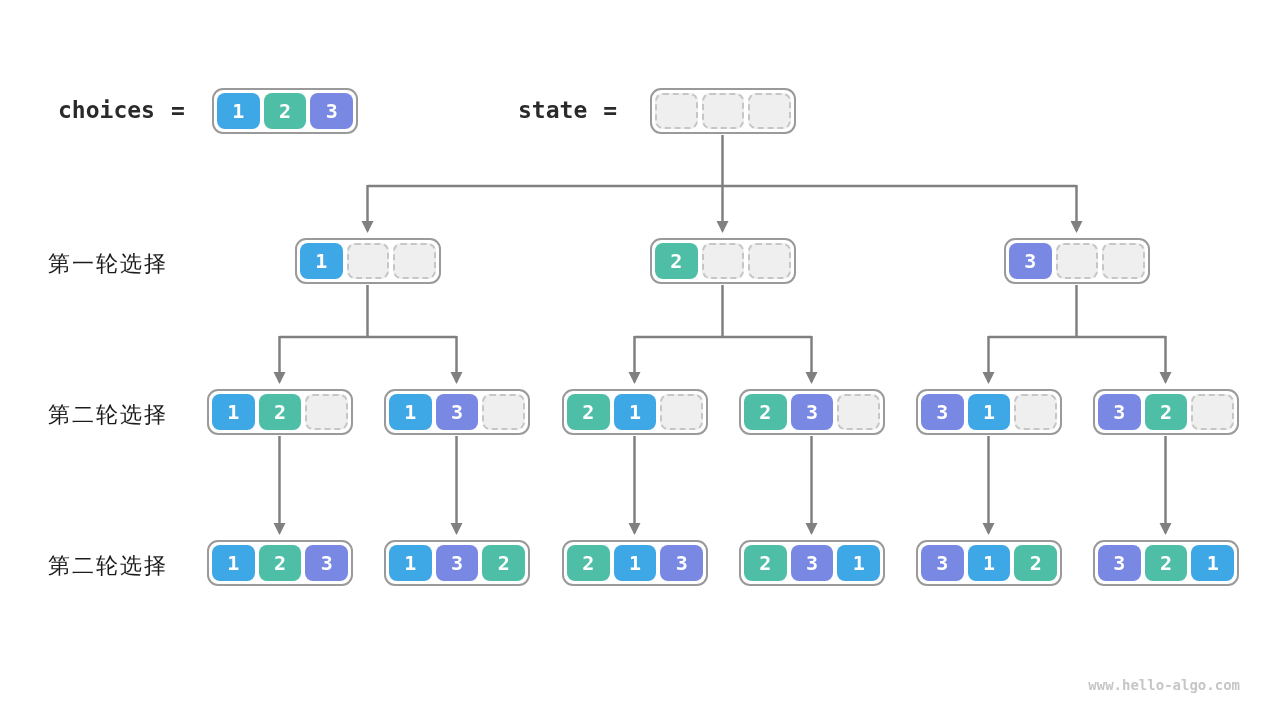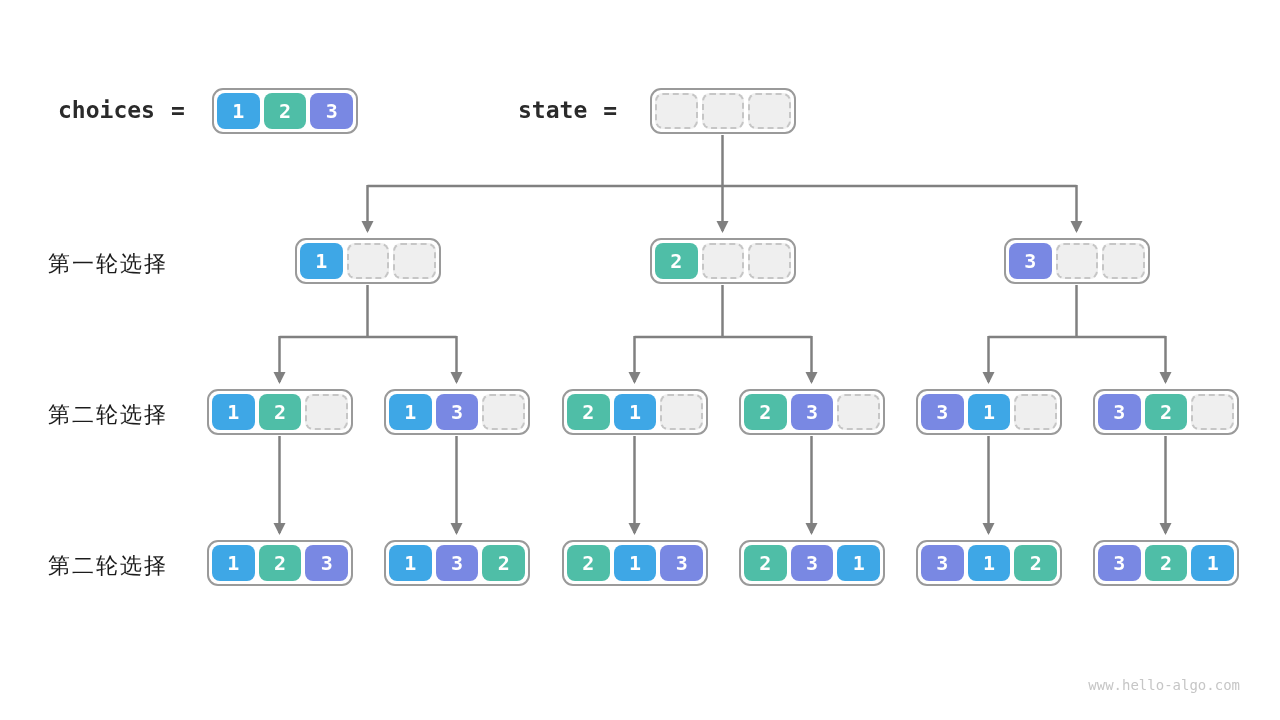--- a/index.html
+++ b/index.html
@@ -33,21 +33,21 @@
     font-family:"DejaVu Sans Mono",monospace;font-weight:bold;
     font-size:20px;color:#ffffff;
   }
   .cell.empty{
     background:#efefef;
     border:2px dashed #c6c6c6;
     border-radius:8px;
   }
   .watermark{
     font-family:"DejaVu Sans Mono",monospace;
-    font-size:14px;color:#c6c6c6;
+    font-size:14px;color:#c6c6c6;font-weight:bold;
   }
   svg line{stroke:#808080;stroke-width:2.5;}
 </style>
 </head>
 <body>
 
 <svg class="abs" width="1280" height="720" style="left:0;top:0;pointer-events:none">
   <defs>
     <marker id="ah" markerUnits="userSpaceOnUse" markerWidth="14" markerHeight="14" refX="10" refY="6" orient="auto">
       <path d="M0,0 L12,6 L0,12 Z" fill="#808080"></path>

